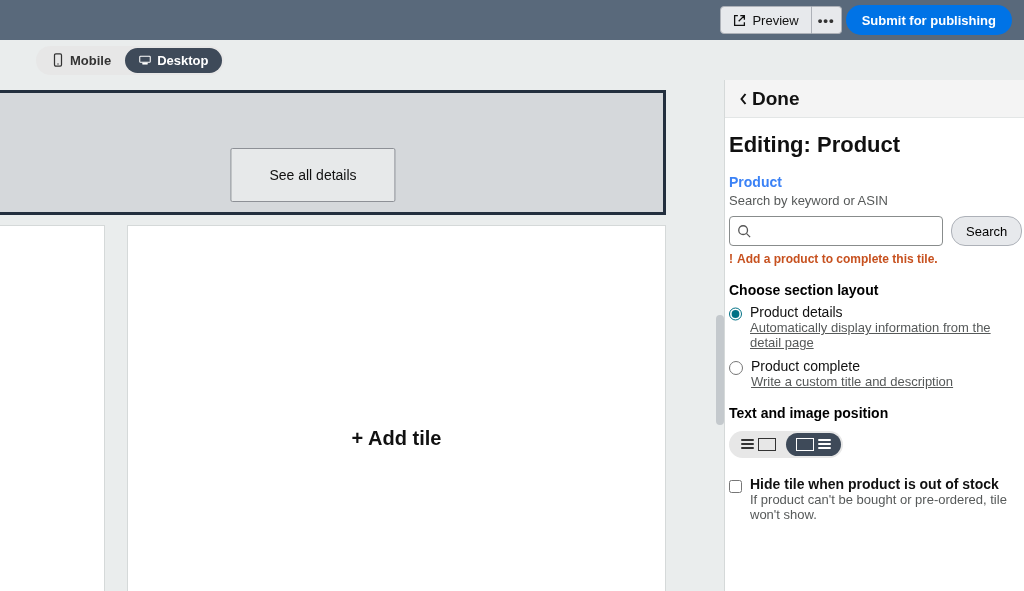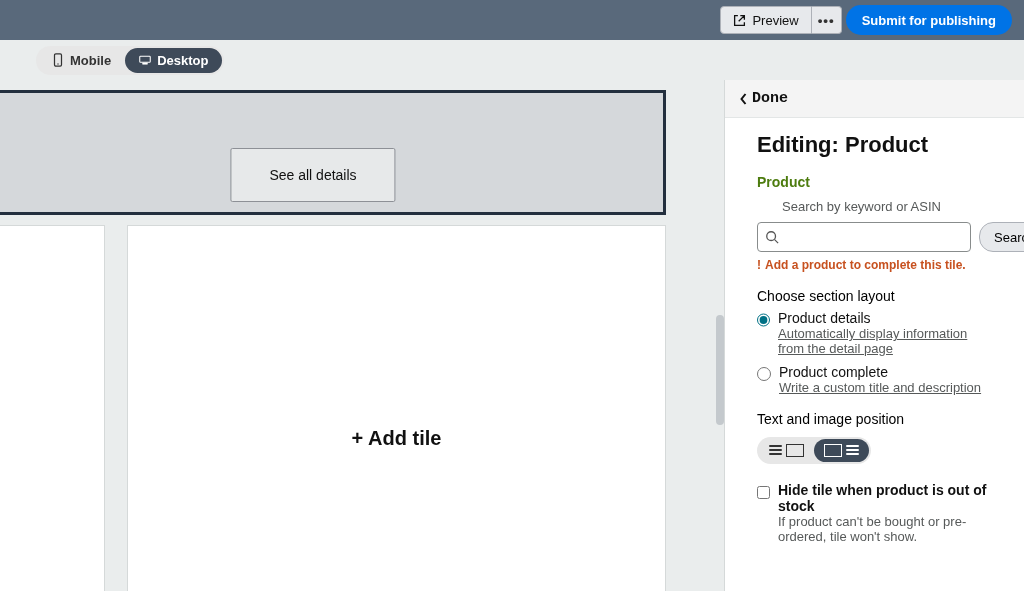--- a/index.html
+++ b/index.html
@@ -78,44 +78,44 @@
     flex: 1; background: #fff; border: 1px solid #d5d9d9;
     display: flex; align-items: center; justify-content: center;
     font-size: 20px; font-weight: 700; color: #111;
   }
 
   
   .done-bar {
     height: 38px; display: flex; align-items: center; padding: 0 14px;
     background: #f4f4f4; border-bottom: 1px solid #e3e6e6;
   }
-  .done-link { display: flex; align-items: center; gap: 4px; font-size: 15px; font-weight: 700; color: #111; cursor: pointer; font-family: Liberation Mono, monospace; }
+  .done-link { display: flex; align-items: center; gap: 4px; font-size: 19px; font-weight: 700; color: #111; cursor: pointer; }
   .done-link svg { width: 9px; height: 12px; }
 
-  .panel-body { padding: 14px 32px; overflow-y: auto; flex: 1; }
+  .panel-body { padding: 14px 4px; overflow-y: auto; flex: 1; }
   .panel-title { font-size: 22px; font-weight: 800; color: #111; margin-bottom: 16px; }
-  .field-label { font-size: 14px; font-weight: 700; color: #4d7c0f; margin-bottom: 9px; }
-  .field-help { font-size: 13px; color: #565959; margin-bottom: 8px; margin-left: 25px; }
+  .field-label { font-size: 14px; font-weight: 700; color: #3b82f6; margin-bottom: 3px; }
+  .field-help { font-size: 13px; color: #565959; margin-bottom: 8px; }
 
   .search-row { display: flex; gap: 8px; margin-bottom: 6px; }
   .search-input {
     flex: 1; height: 30px; border: 1px solid #888c8c; border-radius: 4px;
     padding: 0 8px 0 28px; font-size: 13px;
     background: #fff;
   }
   .search-wrap { position: relative; flex: 1; display: flex; }
   .search-wrap svg { position: absolute; left: 8px; top: 8px; width: 14px; height: 14px; stroke: #555; fill: none; }
   .search-btn {
     background: #e7e9ec; border: 1px solid #adb1b8; border-radius: 14px;
     padding: 0 14px; font-size: 13px; cursor: pointer; height: 30px;
   }
   .error-msg { color: #c7511f; font-size: 12px; margin-bottom: 16px; display: flex; align-items: center; gap: 4px; font-weight: bold; }
   .error-msg::before { content: "!"; color: #c7511f; font-weight: 700; }
 
-  .section-h { font-size: 14px; font-weight: 400; margin-bottom: 6px; }
+  .section-h { font-size: 14px; font-weight: 700; margin-bottom: 6px; }
   .radio-grp { margin-bottom: 16px; }
   .radio-item { display: flex; align-items: flex-start; gap: 8px; margin-bottom: 8px; }
   .radio-item input { margin-top: 3px; accent-color: #007185; width: 14px; height: 14px; }
   .radio-item .rl { font-size: 14px; color: #111; }
   .radio-item .rd { font-size: 13px; color: #565959; text-decoration: underline; }
 
   .pos-group {
     display: inline-flex; background: #e7e7e7; border-radius: 18px; padding: 2px;
     margin-bottom: 18px;
   }

